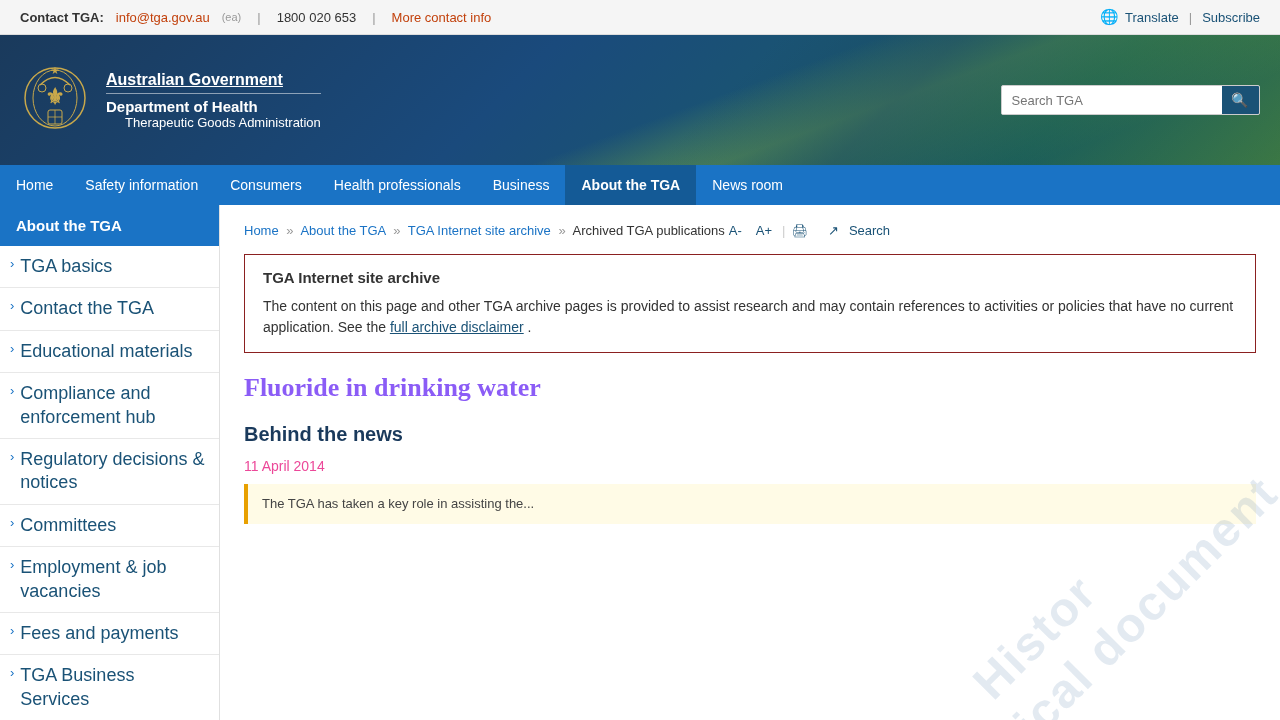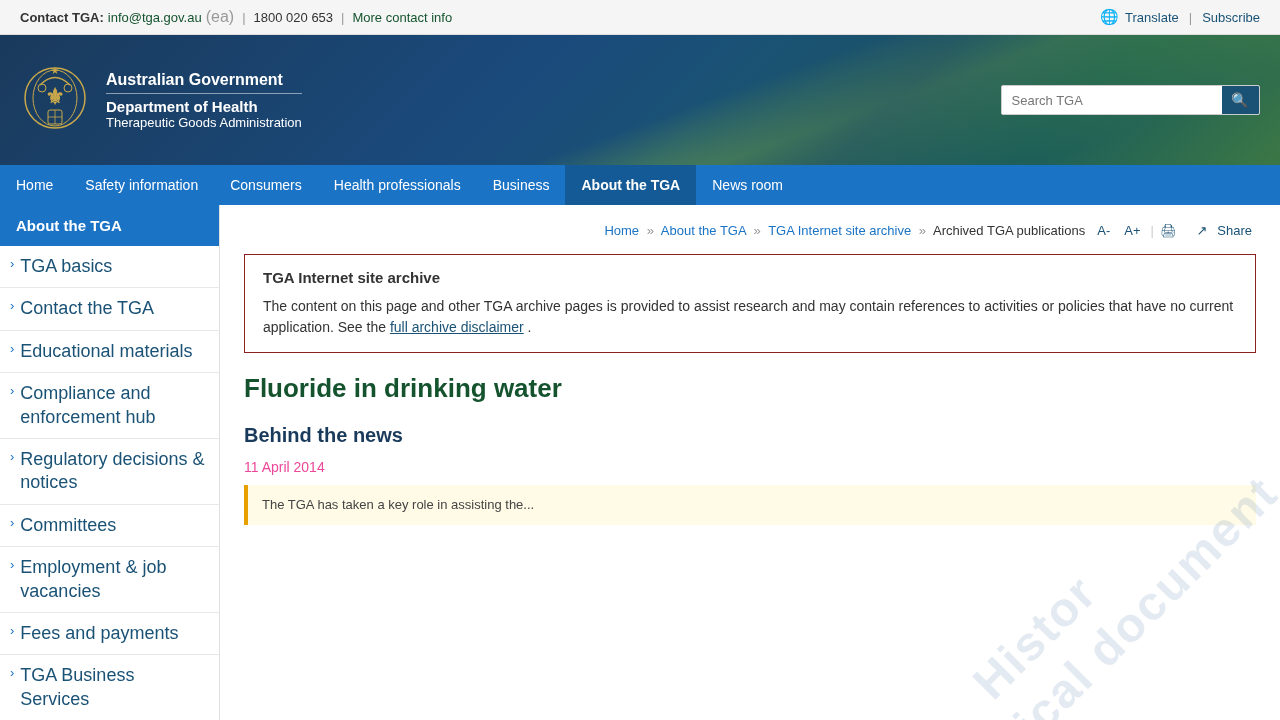--- a/index.html
+++ b/index.html
@@ -8,23 +8,23 @@
     
     .contact-bar {
       background: #f5f5f5;
       border-bottom: 1px solid #ddd;
       padding: 8px 20px;
       display: flex;
       justify-content: space-between;
       align-items: center;
       font-size: 13px;
     }
-    .contact-left { display: flex; align-items: center; gap: 4px; }
+    .contact-left { display: flex; align-items: center; gap: 12px; }
     .contact-label { font-weight: bold; }
-    .contact-link { color: #14532d; text-decoration: none; }
+    .contact-link { color: #c2410c; text-decoration: none; }
     .contact-sep { color: #999; margin: 0 4px; }
     .contact-right { display: flex; align-items: center; gap: 6px; font-size: 13px; color: #1a5276; }
     .contact-right a { color: #1a5276; text-decoration: none; }
 
     
     .header {
       background: linear-gradient(135deg, #1a3a5c 0%, #1a4a7c 40%, #1a5a6c 70%, #2a6a4c 100%);
       padding: 20px 20px 20px 20px;
       position: relative;
       min-height: 130px;
@@ -49,23 +49,23 @@
       background: linear-gradient(160deg, transparent 40%, rgba(150,200,50,0.4) 55%, rgba(120,180,40,0.3) 65%, transparent 80%);
       pointer-events: none;
     }
     .logo-area { display: flex; align-items: center; gap: 16px; z-index: 1; }
     .coat-of-arms {
       width: 70px;
       height: 80px;
       flex-shrink: 0;
     }
     .logo-text { color: #fff; }
-    .logo-text .gov-line { font-size: 16px; font-weight: bold; border-bottom: 1px solid rgba(255,255,255,0.5); padding-bottom: 4px; margin-bottom: 4px; }
+    .logo-text .gov-line { font-size: 16px; font-weight: bold; border-bottom: 1px solid rgba(255,255,255,0.5); padding-bottom: 4px; margin-bottom: 4px; text-decoration: underline; }
     .logo-text .dept-line { font-size: 15px; font-weight: bold; }
-    .logo-text .tga-line { font-size: 13px; font-weight: normal; }
+    .logo-text .tga-line { font-size: 13px; font-weight: normal; margin-left: 19px; }
 
     .search-area { z-index: 1; display: flex; align-items: center; }
     .search-box {
       display: flex;
       align-items: center;
       background: #fff;
       border: 1px solid #ccc;
       border-radius: 2px;
       overflow: hidden;
     }
@@ -153,25 +153,24 @@
     .content-area {
       flex: 1;
       padding: 16px 24px;
       position: relative;
       overflow: hidden;
     }
 
     
     .breadcrumb-row {
       display: flex;
-      justify-content: flex-end;
+      justify-content: flex-start;
       align-items: center;
       margin-bottom: 14px;
       flex-wrap: wrap;
-      gap: 8px;
     }
     .breadcrumb { font-size: 13px; color: #666; }
     .breadcrumb a { color: #1a73c5; text-decoration: none; }
     .breadcrumb .sep { margin: 0 4px; color: #999; }
     .breadcrumb .current { color: #333; }
 
     .tools { display: flex; align-items: center; gap: 6px; font-size: 13px; }
     .tool-btn {
       background: none;
       border: none;
@@ -201,22 +200,23 @@
       color: #333;
     }
     .archive-notice-text a {
       color: #1a5276;
     }
 
     
     .page-title {
       font-size: 26px;
       font-weight: bold;
-      color: #14532d;
+      color: #8b5cf6;
       margin-bottom: 20px;
+      font-family: Liberation Serif, serif;
     }
 
     
     .section-heading {
       font-size: 20px;
       font-weight: bold;
       color: #1a3a5c;
       margin-bottom: 12px;
     }
 
@@ -252,21 +252,21 @@
       letter-spacing: 2px;
     }
   </style>
 </head>
 <body>
 
 <div class="contact-bar">
   <div class="contact-left">
     <span class="contact-label">Contact TGA:</span>
     <a class="contact-link" href="#">info@tga.gov.au</a>
-    <span style="color:#999;font-size:16px;">(ea)</span>
+    <span style="color:#999;font-size:11px;">(ea)</span>
     <span class="contact-sep">|</span>
     <span>1800 020 653</span>
     <span class="contact-sep">|</span>
     <a class="contact-link" href="#">More contact info</a>
   </div>
   <div class="contact-right">
     <span style="font-size:15px;">🌐</span>
     <a href="#">Translate</a>
     <span class="contact-sep">|</span>
     <a href="#">Subscribe</a>
@@ -373,21 +373,21 @@
         <span class="sep">»</span>
         <span class="current">Archived TGA publications</span>
       </div>
       <div class="tools">
         <button class="tool-btn">A-</button>
         <button class="tool-btn">A+</button>
         <span class="tool-sep">|</span>
         <span style="color:#1a5276;">🖨</span>
         <button class="tool-btn" style="color:#1a5276;"></button>
         <span style="color:#1a5276;">↗</span>
-        <button class="tool-btn">Share</button>
+        <button class="tool-btn">Search</button>
       </div>
     </div>
 
     <div class="archive-notice">
       <div class="archive-notice-title">TGA Internet site archive</div>
       <div class="archive-notice-text">
         <span>The content on this page and other TGA archive pages is provided to assist research and may contain references to activities or policies that have no current application. See the</span>
         <a href="#">full archive disclaimer</a>
         <span>.</span>
       </div>

